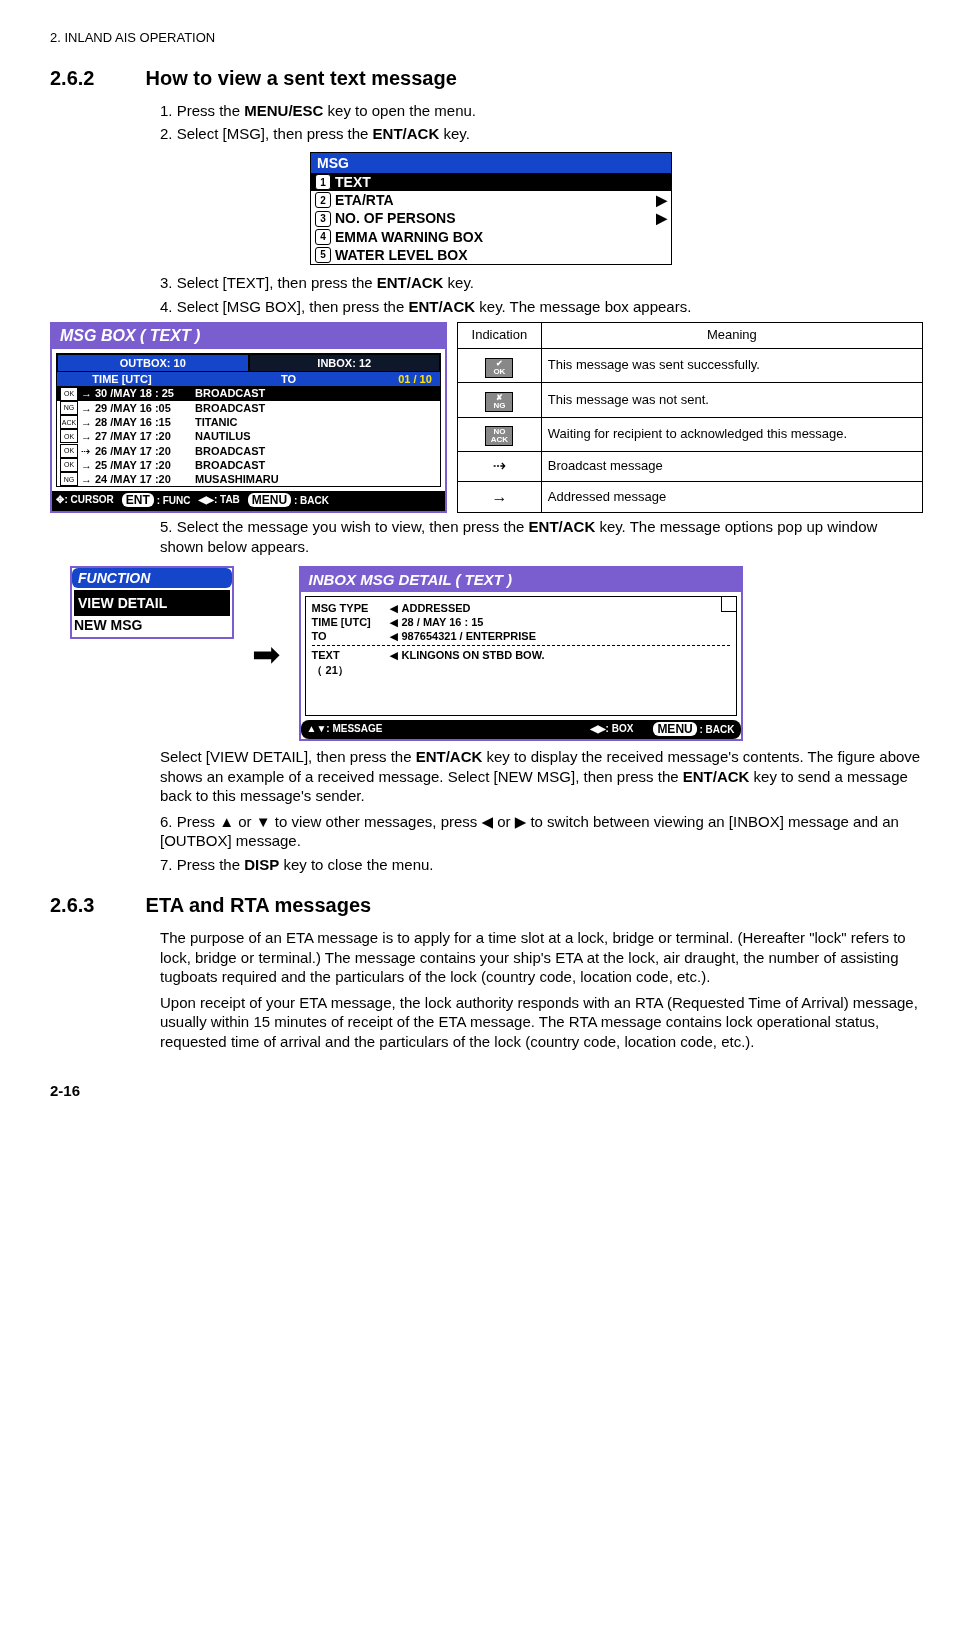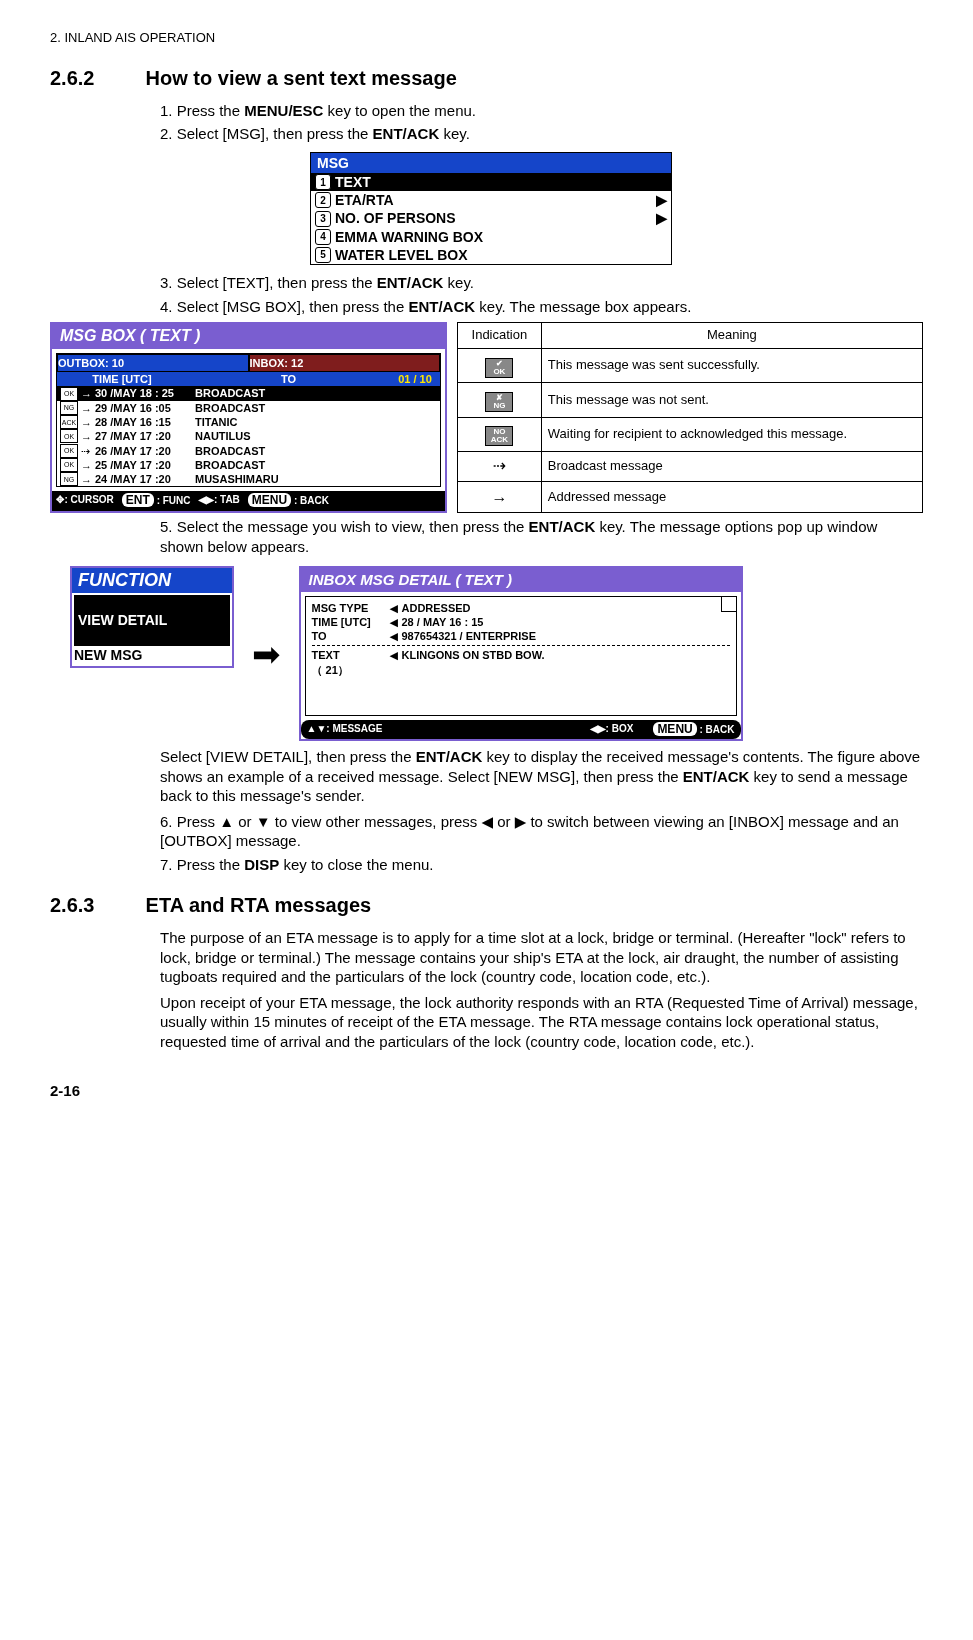--- a/index.html
+++ b/index.html
@@ -23,22 +23,22 @@
   .msg-row { display:flex; align-items:center; padding:0 4px; font-size:14px; font-weight:bold;}
   .msg-row.selected { background:#000; color:#fff;}
   .dig { width:14px; height:14px; border:1px solid #000; border-radius:3px; display:inline-flex; align-items:center; justify-content:center; font-size:10px; margin-right:4px; background:#fff; color:#000;}
   .arrow-r{ margin-left:auto;}
   
   .msgbox-wrap{ display:flex; gap:10px; margin-top:6px;}
   .msgbox{ width:420px; border:2px solid #7a5ed0; }
   .msgbox-title{ background:#7a5ed0; color:#fff; font-style:italic; font-weight:bold; padding:2px 8px; font-size:16px;}
   .msgbox-inner{ border:1px solid #000; margin:4px;}
   .tabbar{ display:flex; background:#fff; font-size:11px;}
-  .tabbar .tab{ flex:1; background:#1545c9; color:#fff; font-weight:bold; padding:1px 0; border:1px solid #000;}
-  .tabbar .tab.off{ background:#7f1d1d;}
+  .tabbar .tab{ flex:1; text-align:center; background:#1545c9; color:#fff; font-weight:bold; padding:1px 0; border:1px solid #000;}
+  .tabbar .tab.off{ background:#0f172a;}
   .hdr2{ display:flex; background:#1545c9; color:#fff; font-size:11px; font-weight:bold;}
   .hdr2 .c1{ width:130px; text-align:center;}
   .hdr2 .c2{ flex:1; text-align:center;}
   .hdr2 .c3{ width:50px; color:#ffe600; text-align:center;}
   .rows{ font-size:11px;}
   .row{ display:flex; align-items:center; padding:0 3px;}
   .row.sel{ background:#000; color:#fff;}
   .ico{ width:16px; height:12px; border:1px solid #000; font-size:7px; display:inline-flex; align-items:center; justify-content:center; margin-right:3px; background:#fff; color:#000;}
   .arrw{ width:14px; font-size:11px;}
   .dt{ width:100px; font-weight:bold;}
@@ -47,23 +47,23 @@
   .footbar span{ white-space:nowrap;}
   .pill{ background:#fff; color:#000; border-radius:6px; padding:0 4px; font-size:12px;}
   
   table.ind{ border-collapse:collapse; width:498px; font-size:13px;}
   table.ind td, table.ind th{ border:1px solid #000; padding:3px 6px; text-align:left; vertical-align:middle;}
   table.ind th{ font-weight:normal; text-align:center;}
   .ind-ico{ width:26px; height:18px; border:1px solid #000; display:inline-flex; align-items:center; justify-content:center; font-size:8px; font-weight:bold; flex-direction:column; line-height:1; background:#888; color:#fff;}
   
   .flow{ display:flex; align-items:flex-start; gap:18px; margin:10px 0 6px 20px;}
   .func{ width:160px; border:2px solid #7a5ed0;}
-  .func-title{ background:#1545c9; color:#fff; font-style:italic; font-weight:bold; padding:1px 6px; font-size:18px;}
+  .func-title{ background:#1545c9; color:#fff; font-style:italic; font-weight:bold; padding:1px 6px; font-size:14px;border-radius:6px;}
   .func-body{ padding:2px; font-weight:bold; font-size:14px;}
-  .func-body .sel{ background:#000; color:#fff; padding:16px 4px;}
+  .func-body .sel{ background:#000; color:#fff; padding:4px 4px;}
   .bigarrow{ font-size:34px; align-self:center;}
   .detail{ width:440px; border:2px solid #7a5ed0;}
   .detail-title{ background:#7a5ed0; color:#fff; font-style:italic; font-weight:bold; padding:2px 8px; font-size:15px;}
   .detail-inner{ border:1px solid #000; margin:4px; font-size:11px; position:relative; padding:4px 6px 4px 6px; min-height:110px;}
   .detail-inner .corner{ position:absolute; top:0; right:0; width:14px; height:14px; border-left:1px solid #000; border-bottom:1px solid #000;}
   .drow{ display:flex;}
   .dlab{ width:78px; font-weight:bold;}
   .dtri{ width:12px;}
   .dashed{ border-top:1px dashed #000; margin:2px 0;}
   .detail-foot{ background:#000; color:#fff; font-size:10px; display:flex; gap:20px; padding:2px 6px; font-weight:bold;border-radius:8px;}

